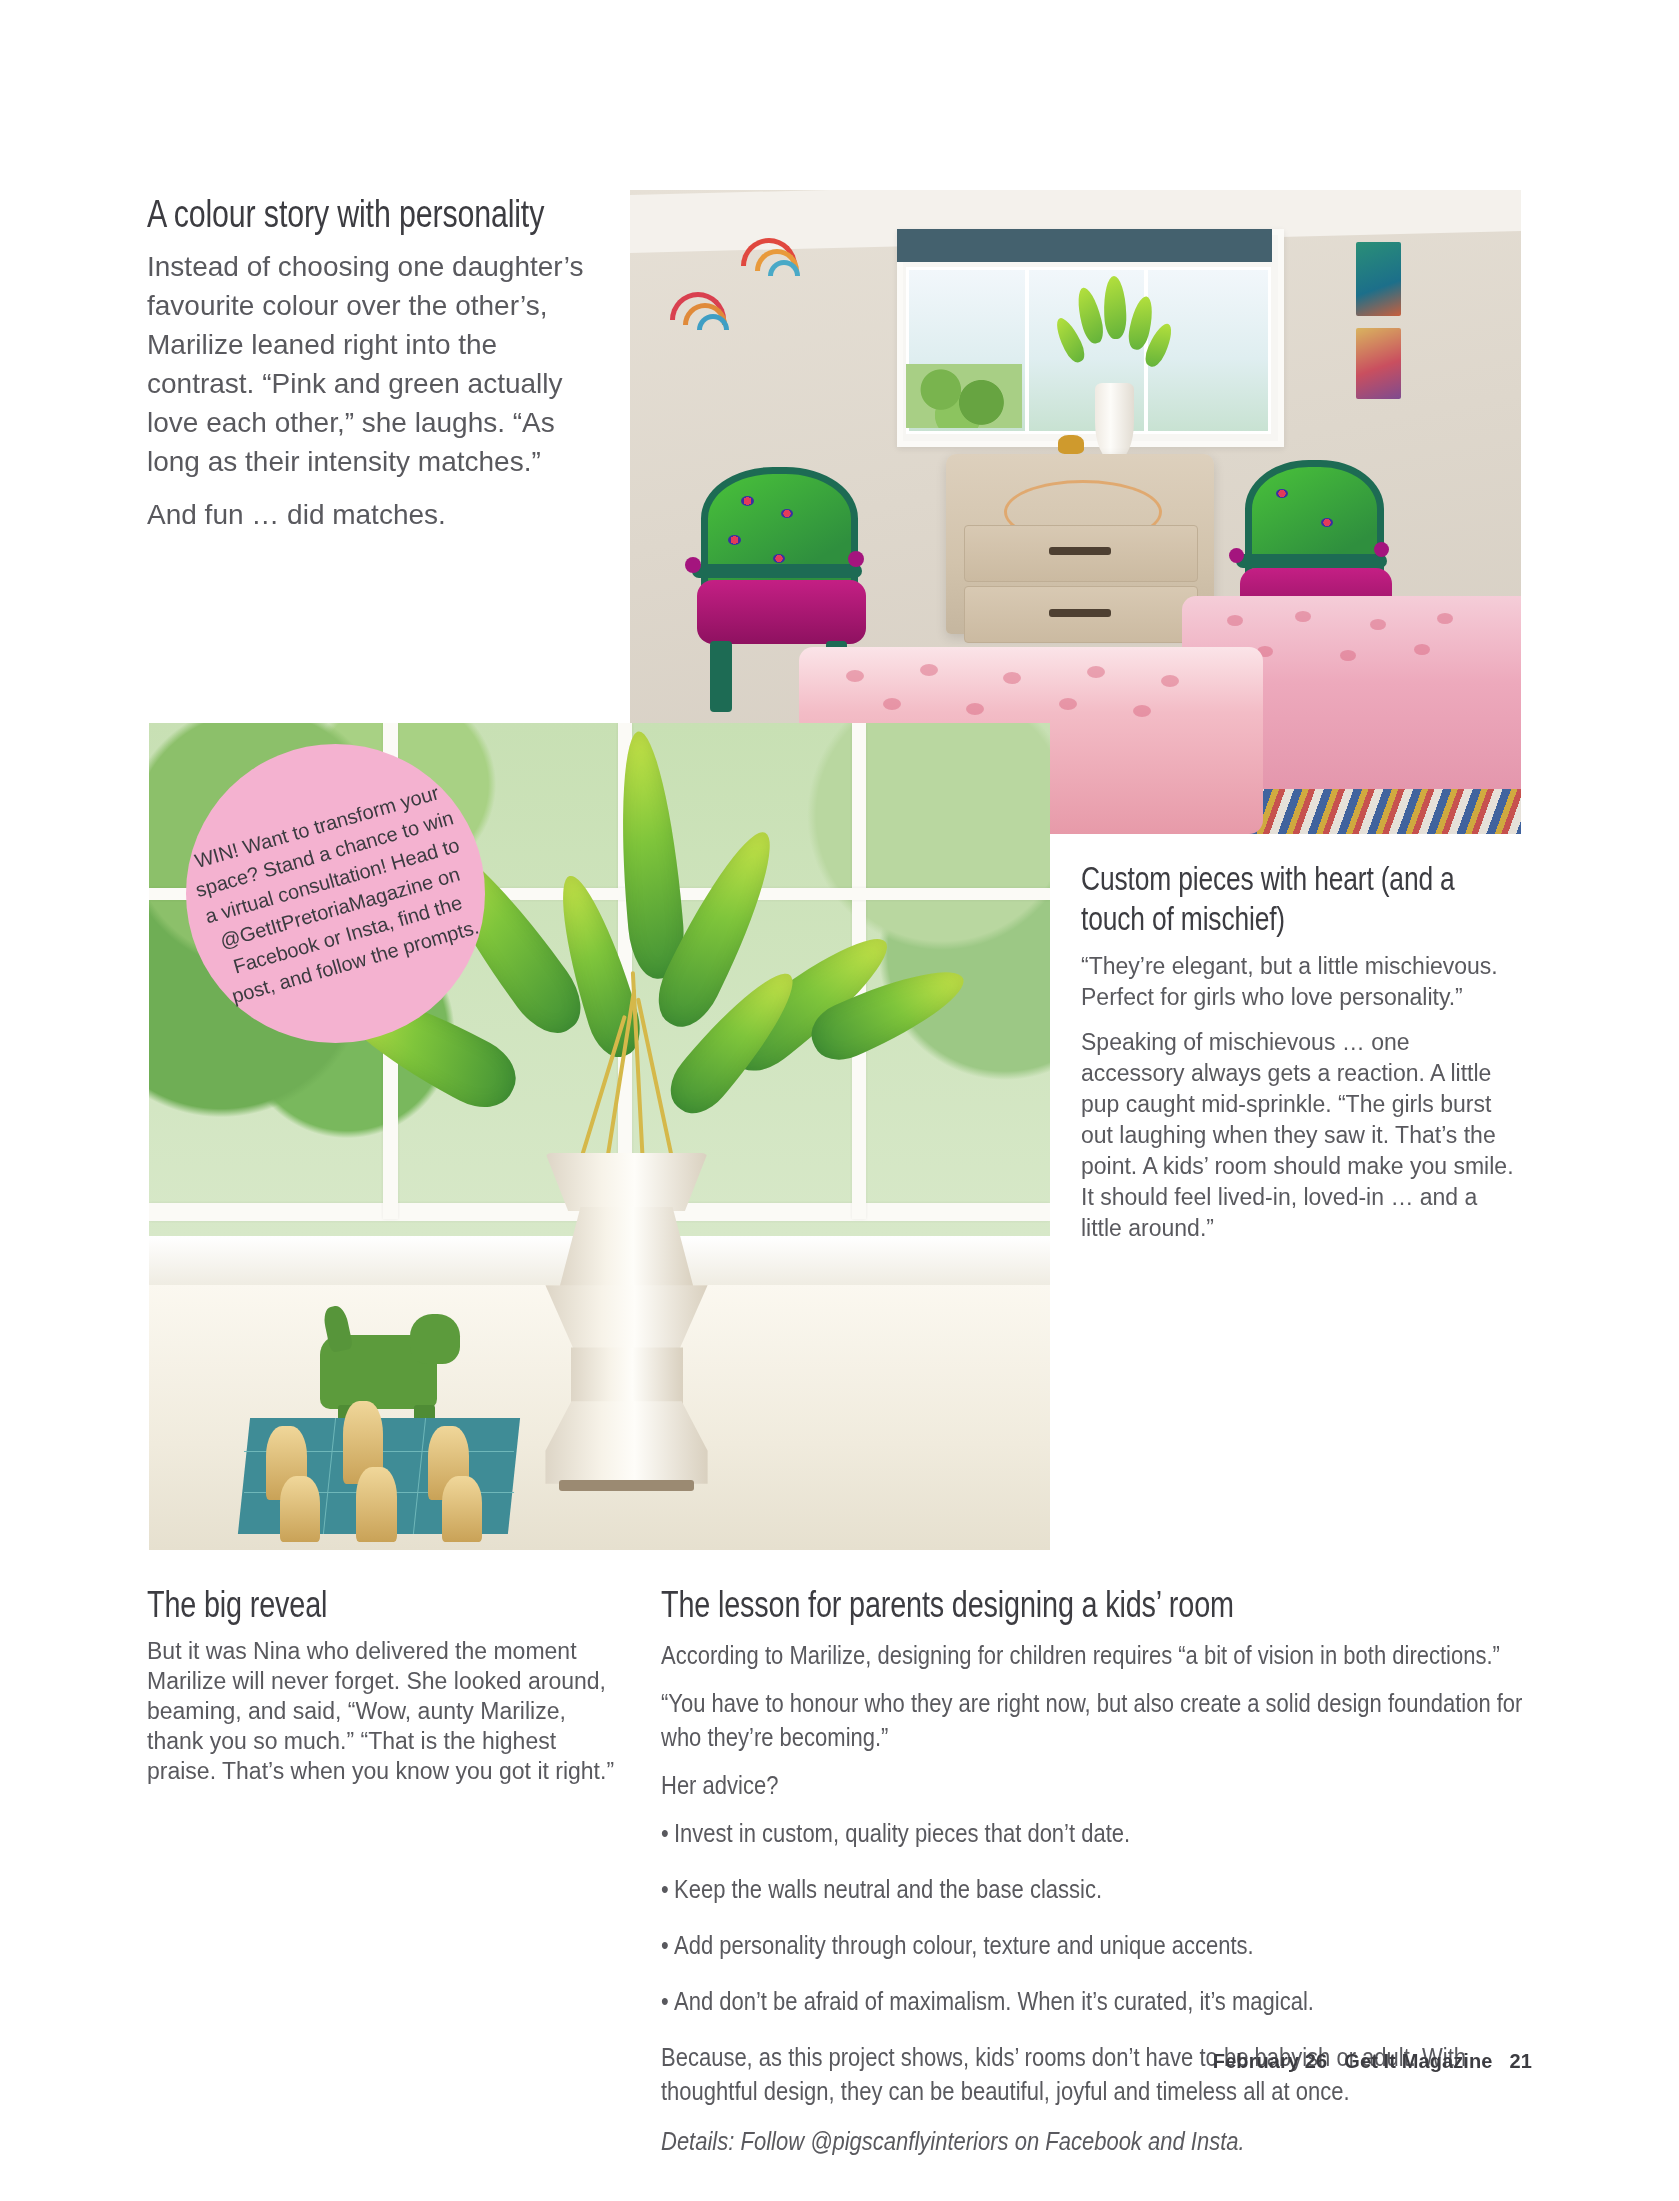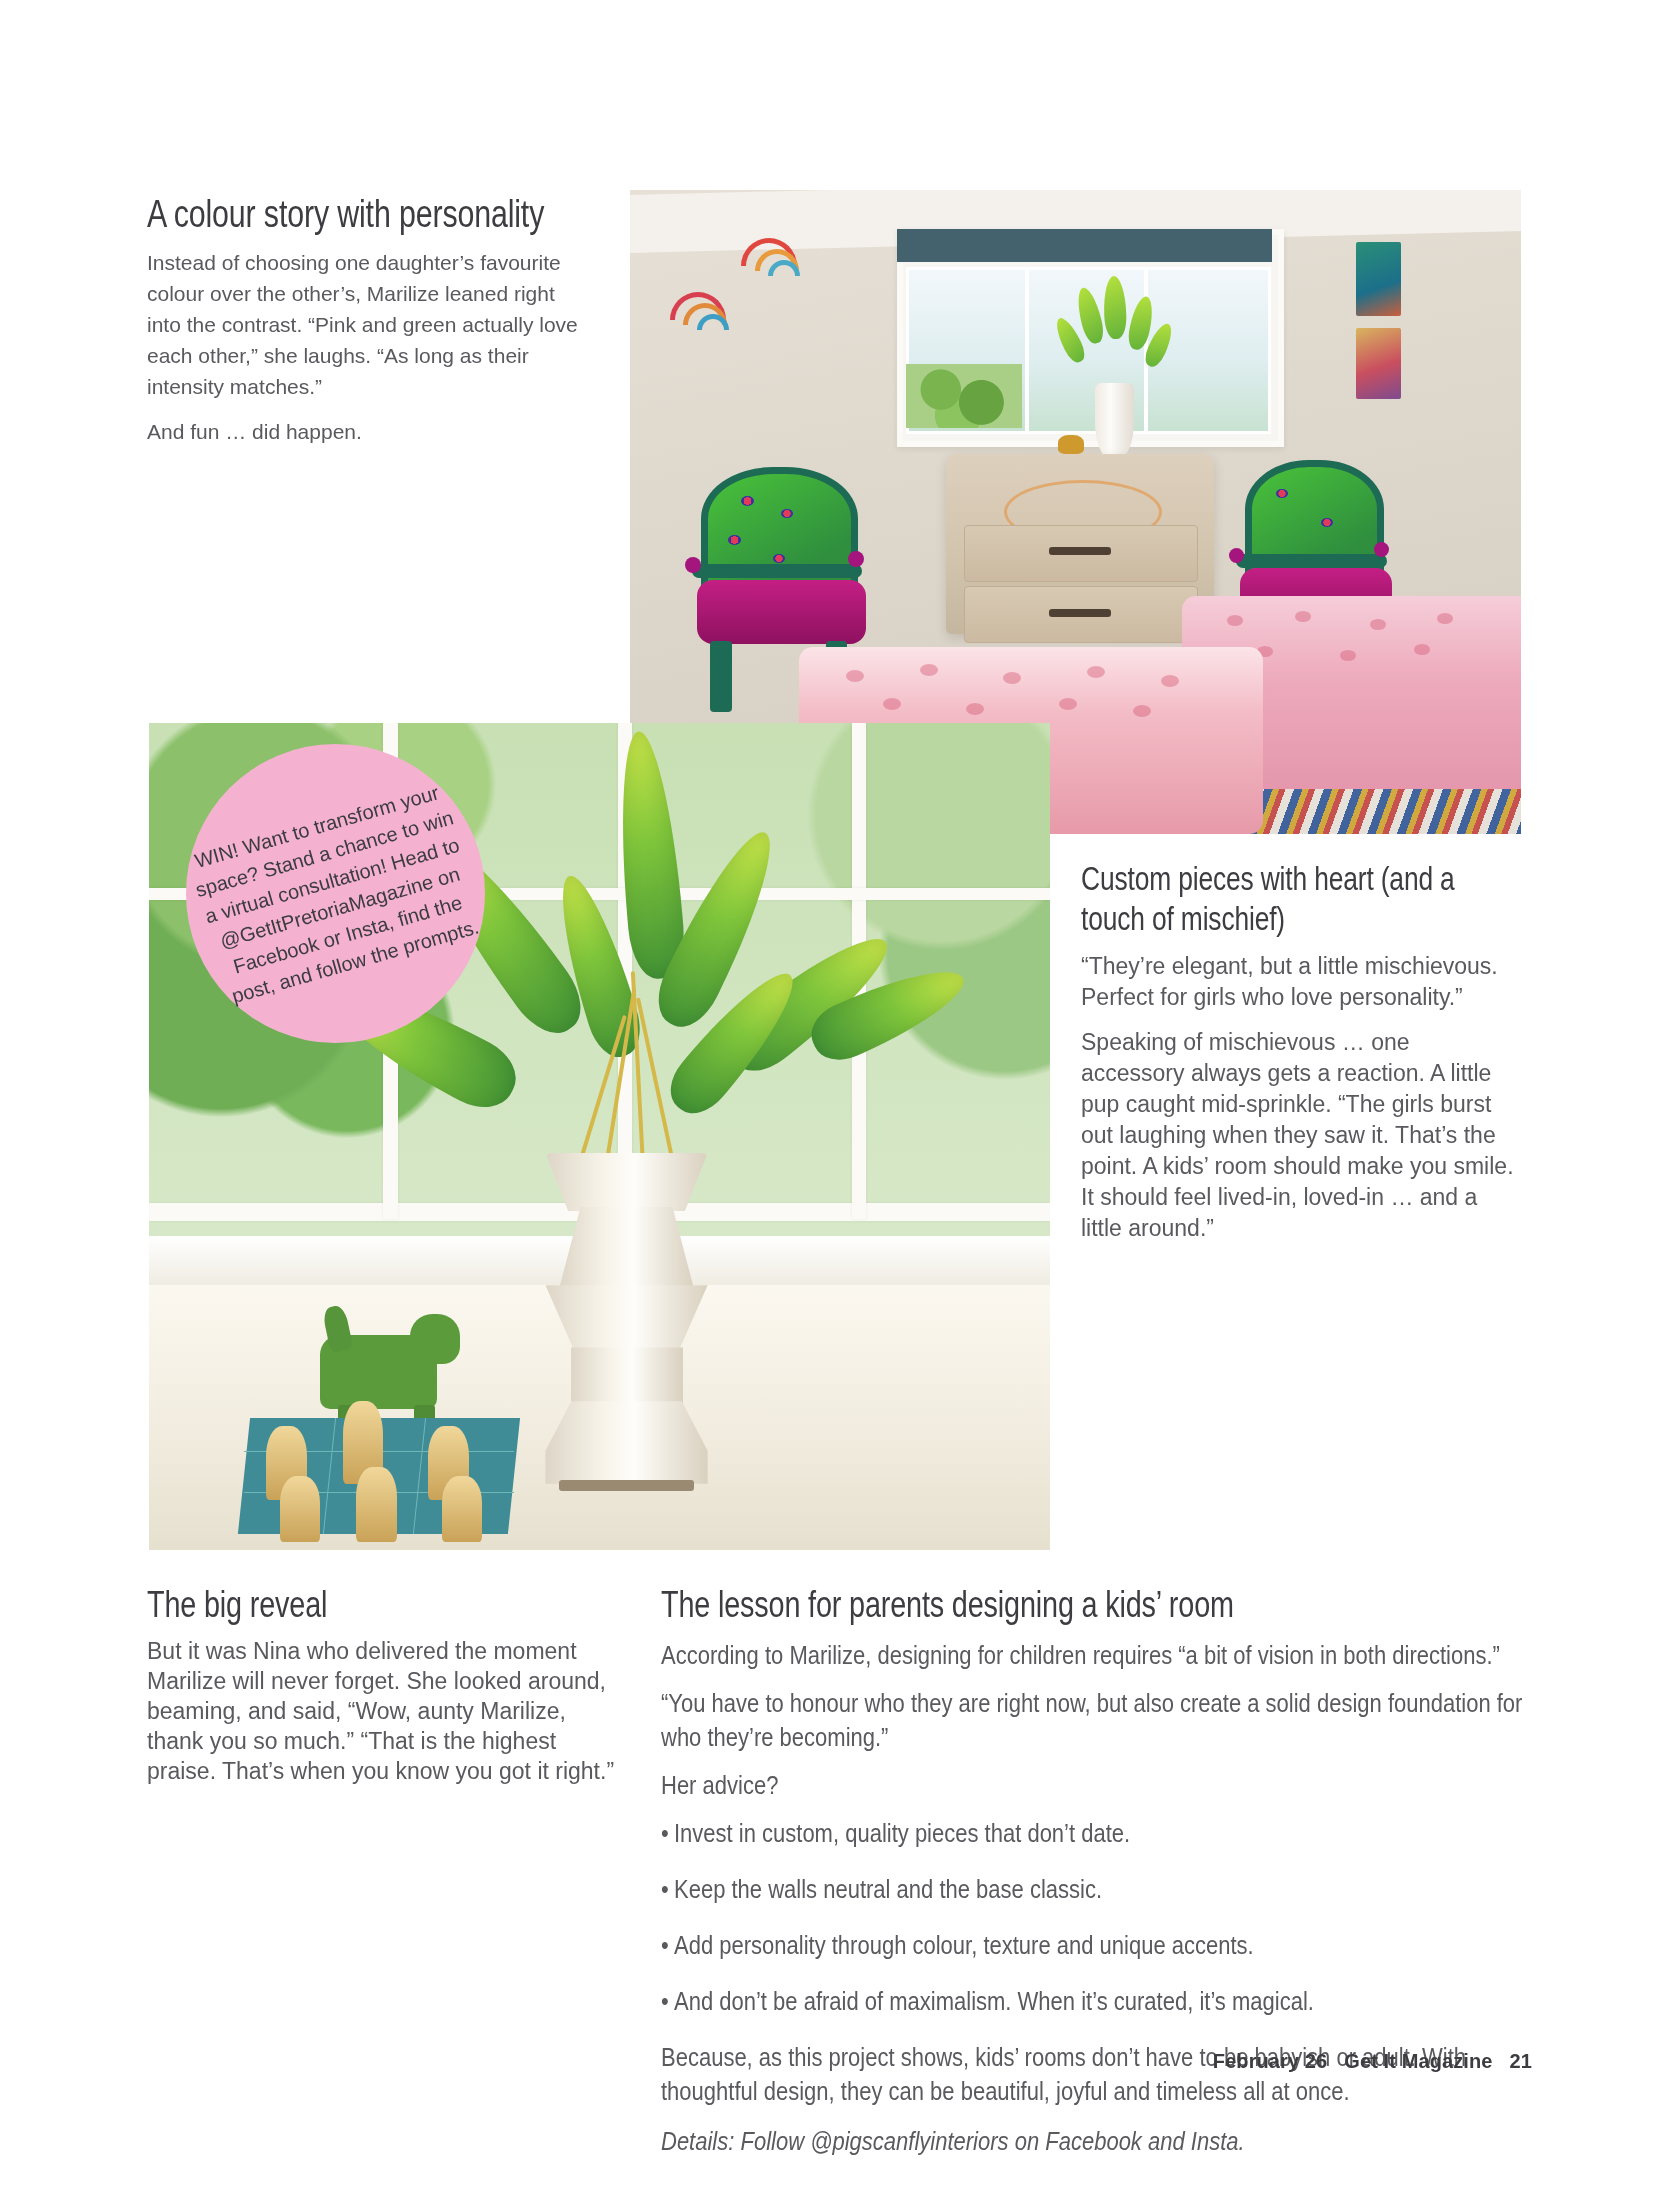--- a/index.html
+++ b/index.html
@@ -48,22 +48,22 @@
     top: 193px;
     width: 444px;
   }
   #col-top-left .heading {
     font-size: 38px;
     line-height: 42px;
     margin: 0 0 12px 0;
     width: 125%;
   }
   #col-top-left p {
-    font-size: 21px;
-    line-height: 31px;
+    font-size: 28px;
+    line-height: 39px;
   }
 
   
   #photo-bedroom {
     position: absolute;
     left: 630px;
     top: 190px;
     width: 891px;
     height: 644px;
     overflow: hidden;
@@ -374,21 +374,21 @@
   }
 </style>
 </head>
 <body>
 
 <div class="page">
 
   <div id="col-top-left" class="body-col">
     <div class="heading">A colour story with personality</div>
     <p>Instead of choosing one daughter’s favourite colour over the other’s, Marilize leaned right into the contrast. “Pink and green actually love each other,” she laughs. “As long as their intensity matches.”</p>
-    <p>And fun … did happen.</p>
+    <p>And fun … did matches.</p>
   </div>
 
   <div id="photo-bedroom">
     <div class="ph bd-wall"></div>
     <div class="ph bd-ceiling"></div>
     <div class="ph bd-floor"></div>
     <div class="ph bd-rug"></div>
 
     <div class="ph bd-rainbow" style="left:12.5%;top:7.5%;width:46px;height:23px;border-color:#e0483f;"></div>
     <div class="ph bd-rainbow" style="left:14.0%;top:9.2%;width:34px;height:17px;border-color:#e89a3c;"></div>

